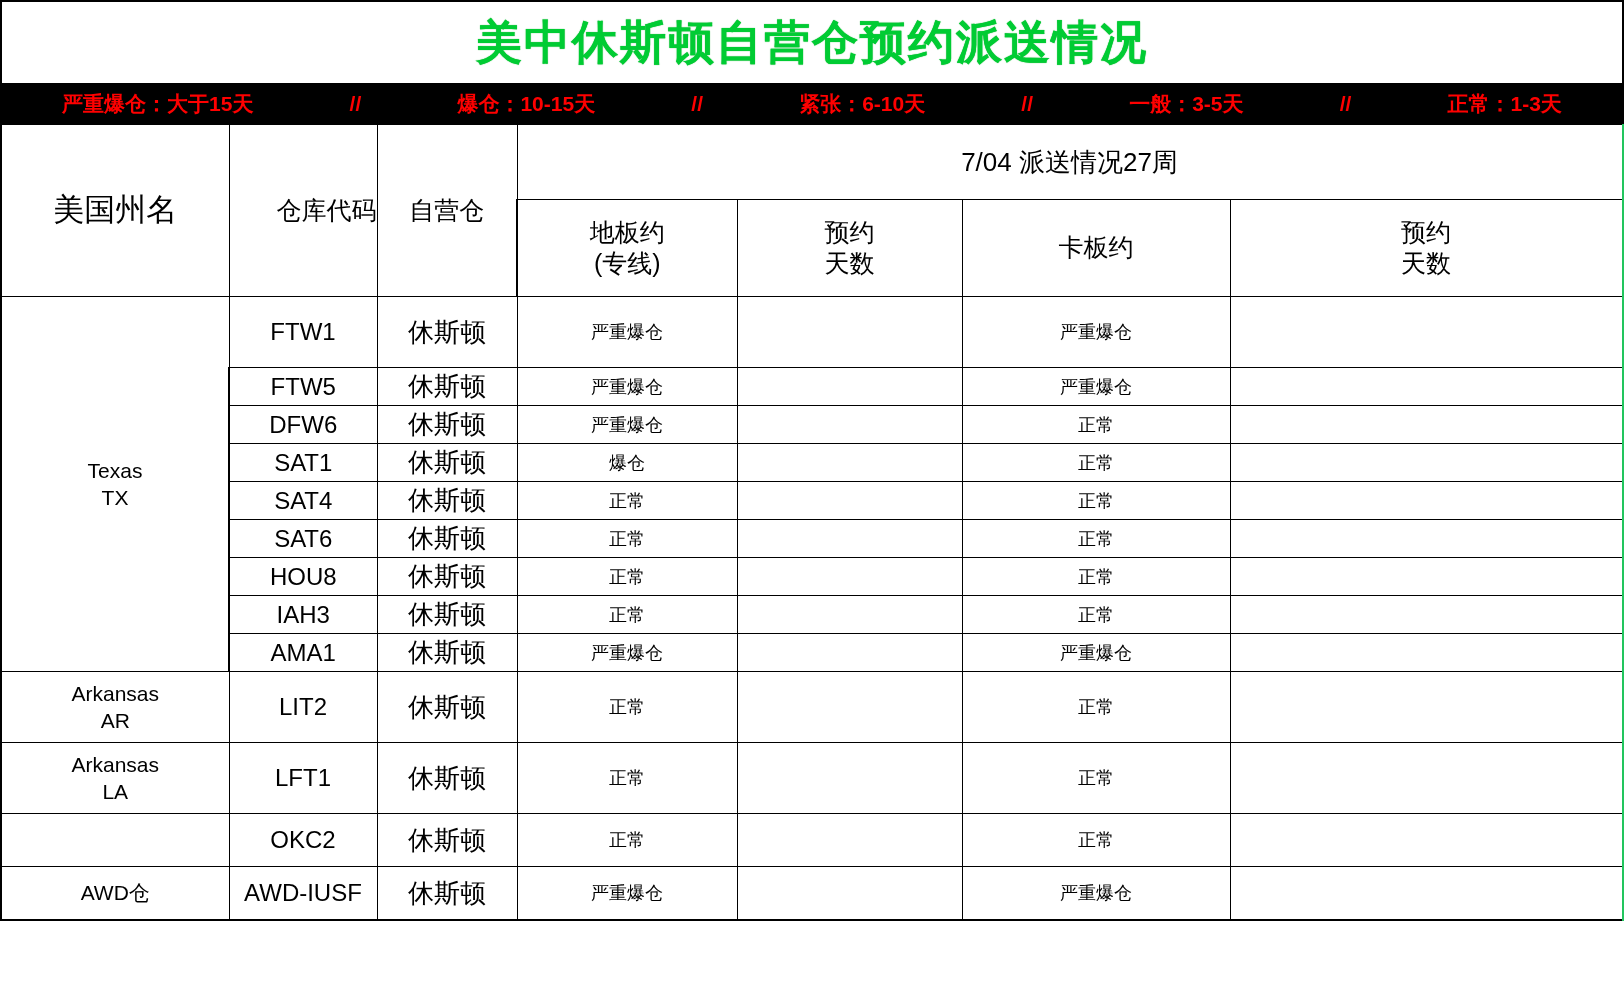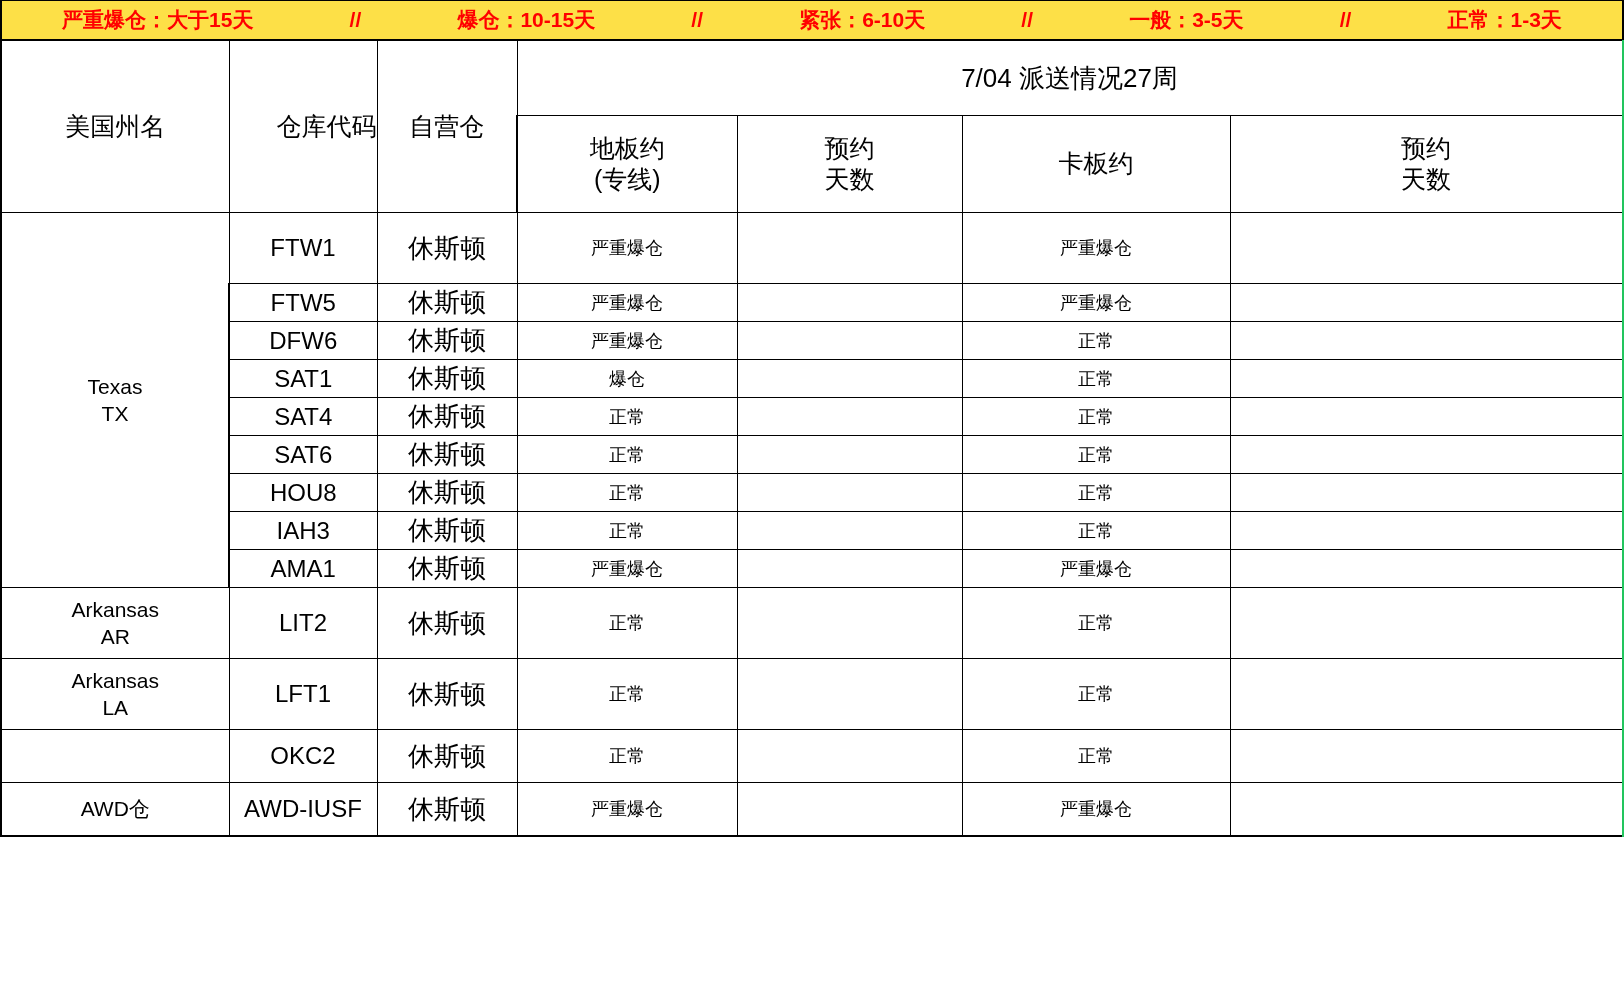--- a/index.html
+++ b/index.html
@@ -38,21 +38,21 @@
     letter-spacing: 2px;
     text-shadow: 0 0 1px #00aa22;
   }
   
   .legend-row {
     height: 40px;
     border: 2px solid #000;
     border-top: 1px solid #000;
     border-bottom: 1px solid #000;
     box-sizing: border-box;
-    background: #fde047;
+    background: #000000;
     display: flex;
     align-items: center;
     justify-content: space-around;
     padding: 0 12px;
   }
   .legend-item {
     color: #ff0000;
     font-size: 21px;
     font-weight: bold;
     white-space: nowrap;
@@ -113,20 +113,23 @@
   }
   .r-tall { height: 70px; }
   .r-norm { height: 37px; }
   .r-mid  { height: 52px; }
 </style>
 </head>
 <body>
 
 <div class="sheet">
 
+  <div class="title-row">
+    <div class="title-text">美中休斯顿自营仓预约派送情况</div>
+  </div>
 
   <div class="legend-row">
     <span class="legend-item">严重爆仓：大于15天</span>
     <span class="legend-sep">//</span>
     <span class="legend-item">爆仓：10-15天</span>
     <span class="legend-sep">//</span>
     <span class="legend-item">紧张：6-10天</span>
     <span class="legend-sep">//</span>
     <span class="legend-item">一般：3-5天</span>
     <span class="legend-sep">//</span>
@@ -138,21 +141,21 @@
       <col style="width:228px">
       <col style="width:148px">
       <col style="width:140px">
       <col style="width:220px">
       <col style="width:225px">
       <col style="width:268px">
       <col style="width:395px">
     </colgroup>
     <tbody>
       <tr>
-        <td class="col-state hdr-main" rowspan="2" style="font-size:25px;">美国州名</td>
+        <td class="col-state hdr-main" rowspan="2" style="font-size:31px;">美国州名</td>
         <td class="col-code hdr-main" rowspan="2" style="font-size:25px;text-align:right;">仓库代码</td>
         <td class="col-wh hdr-main" rowspan="2" style="font-size:25px;text-align:center;">自营仓</td>
         <td class="hdr-span" colspan="4">7/04 派送情况27周</td>
       </tr>
       <tr>
         <td class="hdr-sub">
           <div>地板约</div>
           <div>(专线)</div>
         </td>
         <td class="hdr-sub">

